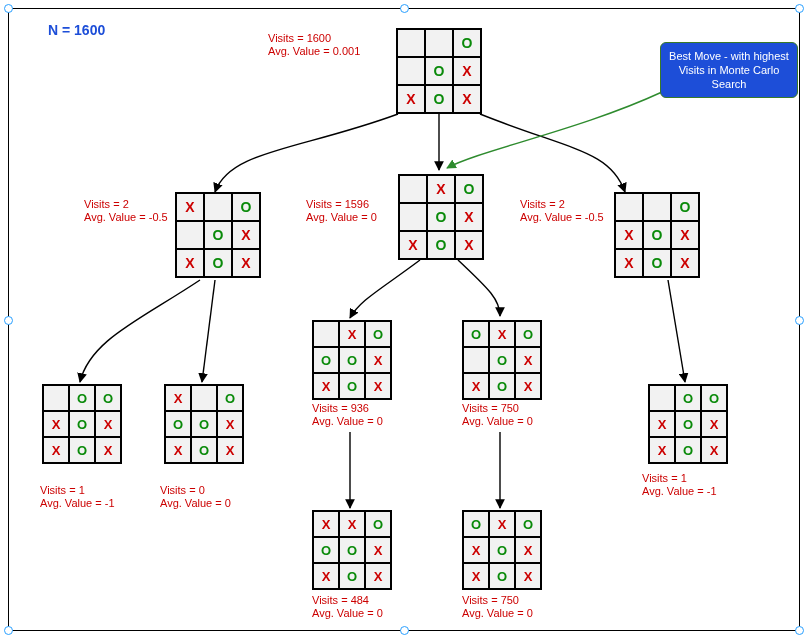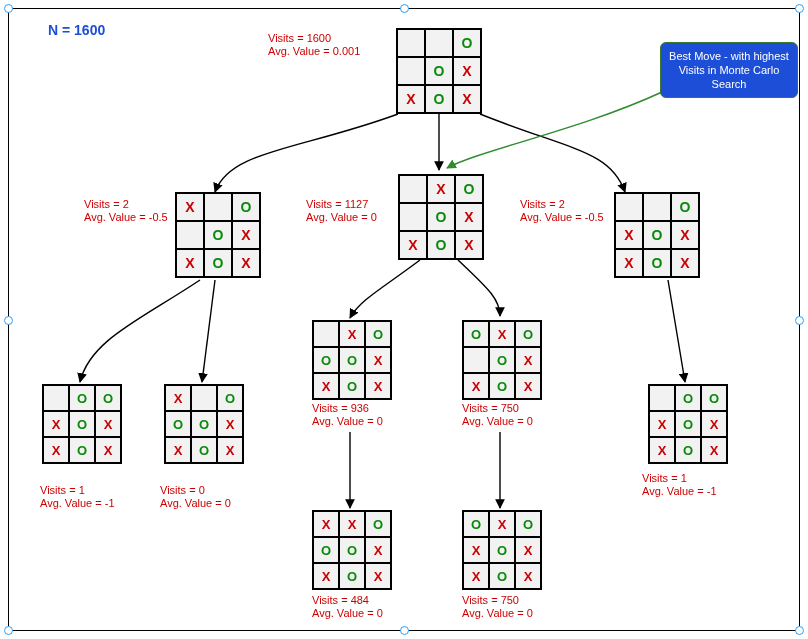--- a/index.html
+++ b/index.html
@@ -114,21 +114,21 @@
       </div>
       <div class="cell">
         <span class="O">O</span>
       </div>
       <div class="cell">
         <span class="X">X</span>
       </div>
     </div>
 
 <div class="stats" style="left:306px;top:198px">
-  Visits = <span>1127</span><br>Avg. Value = <span>0</span>
+  Visits = <span>1596</span><br>Avg. Value = <span>0</span>
 </div>
 <div class="board" style="left:398px;top:174px">
       <div class="cell"></div>
       <div class="cell">
         <span class="X">X</span>
       </div>
       <div class="cell">
         <span class="O">O</span>
       </div>
       <div class="cell"></div>

